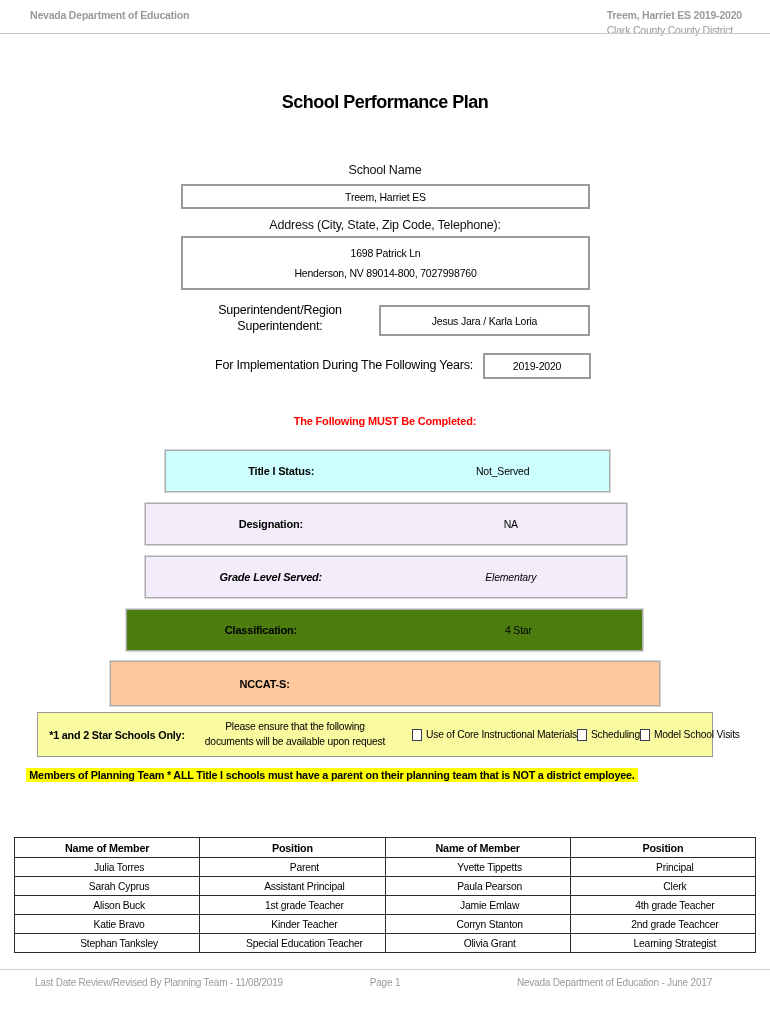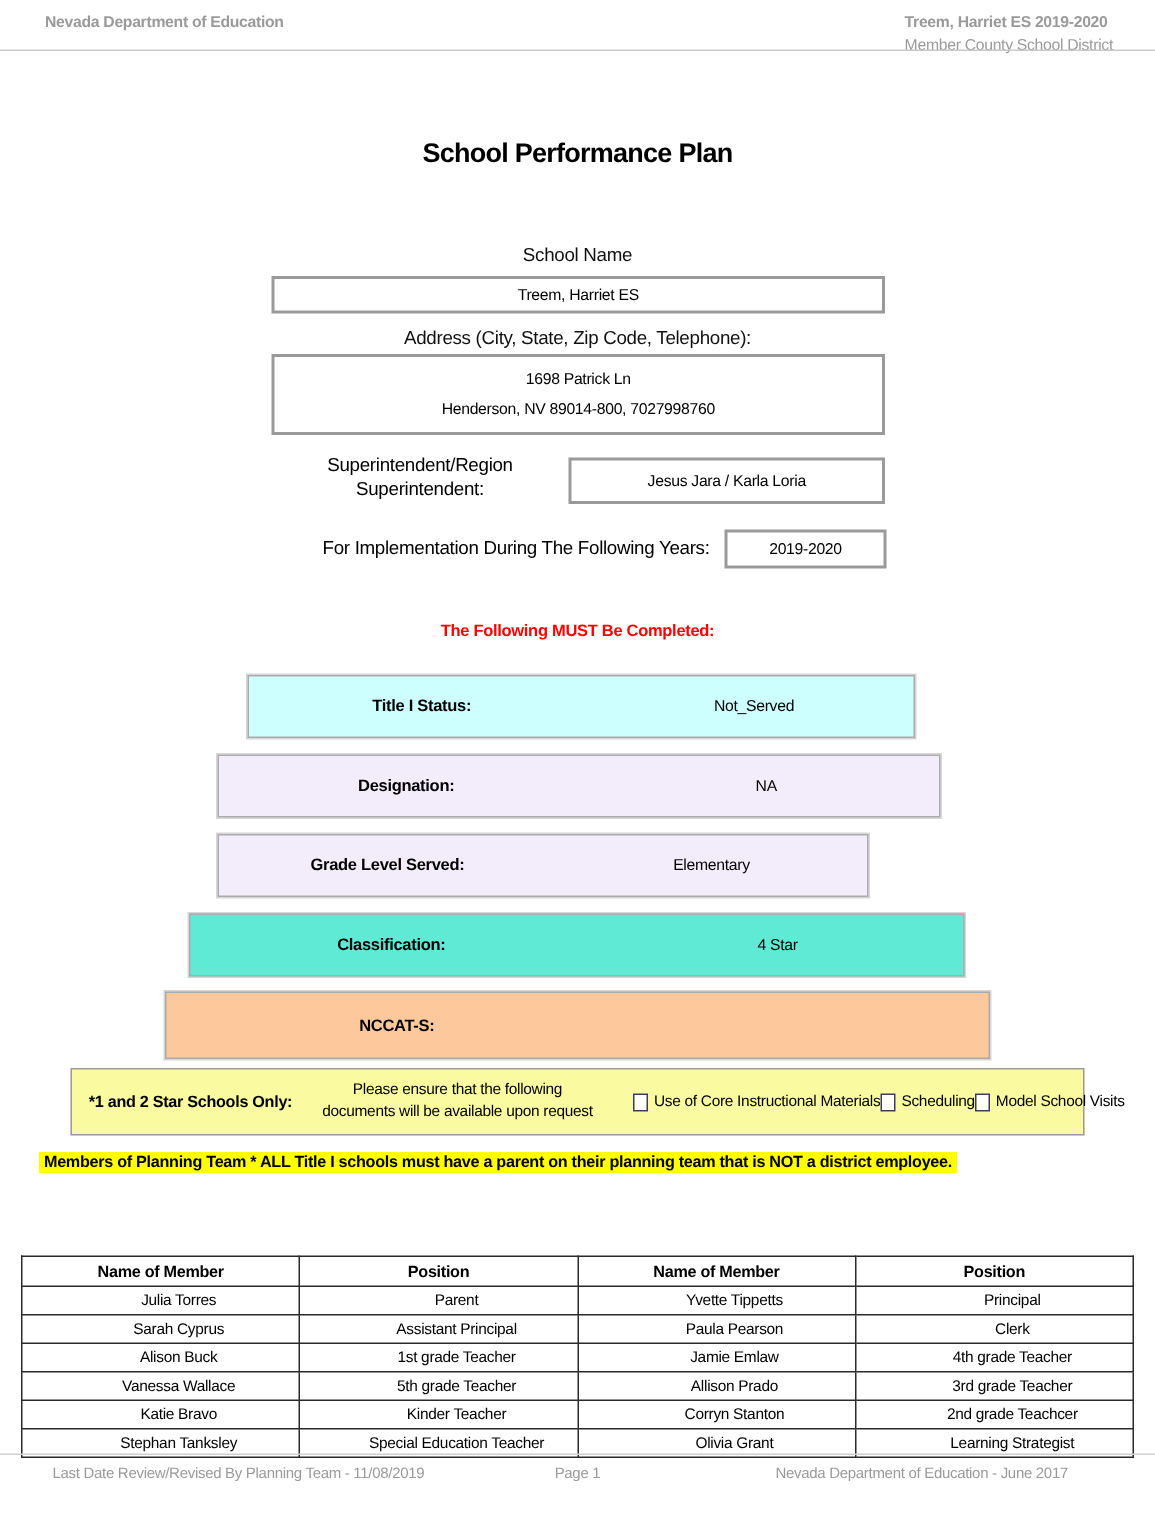--- a/index.html
+++ b/index.html
@@ -31,26 +31,26 @@
   .lbl-years { position:absolute; left:215px; top:358px; font-size:12.5px; }
 
   .red-notice { position:absolute; top:415px; left:0; width:770px; text-align:center; font-size:11px; font-weight:bold; color:#ff0000; }
 
   
   .status-row { position:absolute; border:1px solid #ababab; box-shadow:0 0 0 1px #d6d6d6; display:flex; align-items:center; }
   .status-row .s-label { flex:0 0 52%; text-align:center; font-weight:bold; font-size:11px; }
   .status-row .s-value { flex:1; text-align:center; font-size:10.5px; }
   .row-0 { left:165px; top:450px; width:445px; height:42px; }
   .row-1 { left:145px; top:503px; width:482px; height:42px; }
-  .row-2 { left:145px; top:556px; width:434px; height:42px; }
+  .row-2 { left:145px; top:556px; width:482px; height:42px;font-style:italic; }
   .row-3 { left:126px; top:609px; width:517px; height:42px; }
   .row-4 { left:110px; top:661px; width:550px; height:45px;padding-left:15px; }
 
   
-  .star-box { position:absolute; left:47px; top:712px; width:676px; height:45px; border:1px solid #9a9a9a; display:flex; align-items:center; font-size:10.5px; }
+  .star-box { position:absolute; left:37px; top:712px; width:676px; height:45px; border:1px solid #9a9a9a; display:flex; align-items:center; font-size:10.5px; }
   .star-box .sb-label { flex:0 0 158px; text-align:center; font-weight:bold; font-size:10.8px; }
   .star-box .sb-instr { flex:0 0 198px; text-align:center; line-height:1.45; font-size:10.3px; }
   .star-box .sb-checks { flex:1; display:flex; align-items:center; justify-content:space-between; padding:0 10px 0 18px; }
   .cb-item { display:flex; align-items:center; gap:4px; }
   .cb-glyph { width:10px; height:12px; border:1.5px solid #3c3c5a; background:#fffef8; flex:none; }
   .cb-item .cb-label { font-size:10.3px; white-space:nowrap; }
 
   .team-notice { position:absolute; top:765px; left:0; width:664px; text-align:center; }
   .team-notice span { background:#ffff00; font-weight:bold; font-size:10.8px; padding:1px 3px; }
 
@@ -68,21 +68,21 @@
   .ftr-right { right:58px; }
 </style>
 </head>
 <body>
 
 <div class="page">
 
   <div class="hdr-left">Nevada Department of Education</div>
   <div class="hdr-right">
     <div class="l1">Treem, Harriet ES  2019-2020</div>
-    <div class="l2">Member County School District</div>
+    <div class="l2">Clark County County District</div>
   </div>
   <div class="hdr-line"></div>
 
   <div class="doc-title">School Performance Plan</div>
 
   <div class="center-label lbl-school">School Name</div>
   <div class="field-box box-school">
     <div>Treem, Harriet ES</div>
   </div>
 
@@ -113,21 +113,21 @@
         <div class="s-value">Not_Served</div>
       </div>
       <div class="status-row row-1" style="background: rgb(243, 237, 251);">
         <div class="s-label">Designation:</div>
         <div class="s-value">NA</div>
       </div>
       <div class="status-row row-2" style="background: rgb(243, 237, 251);">
         <div class="s-label">Grade Level Served:</div>
         <div class="s-value">Elementary</div>
       </div>
-      <div class="status-row row-3" style="background: #5eead4;">
+      <div class="status-row row-3" style="background: #4d7c0f;">
         <div class="s-label">Classification:</div>
         <div class="s-value">4 Star</div>
       </div>
       <div class="status-row row-4" style="background: rgb(253, 201, 156);">
         <div class="s-label">NCCAT-S:</div>
       </div>
     </div>
 
   <div class="star-box" style="background: rgb(250, 250, 160);">
     <div class="sb-label">*1 and 2 Star Schools Only:</div>
@@ -177,26 +177,20 @@
           <td>Paula Pearson</td>
           <td>Clerk</td>
         </tr>
         <tr>
           <td>Alison Buck</td>
           <td>1st grade Teacher</td>
           <td>Jamie Emlaw</td>
           <td>4th grade Teacher</td>
         </tr>
         <tr>
-          <td>Vanessa Wallace</td>
-          <td>5th grade Teacher</td>
-          <td>Allison Prado</td>
-          <td>3rd grade Teacher</td>
-        </tr>
-        <tr>
           <td>Katie Bravo</td>
           <td>Kinder Teacher</td>
           <td>Corryn Stanton</td>
           <td>2nd grade Teachcer</td>
         </tr>
         <tr>
           <td>Stephan Tanksley</td>
           <td>Special Education Teacher</td>
           <td>Olivia Grant</td>
           <td>Learning Strategist</td>

